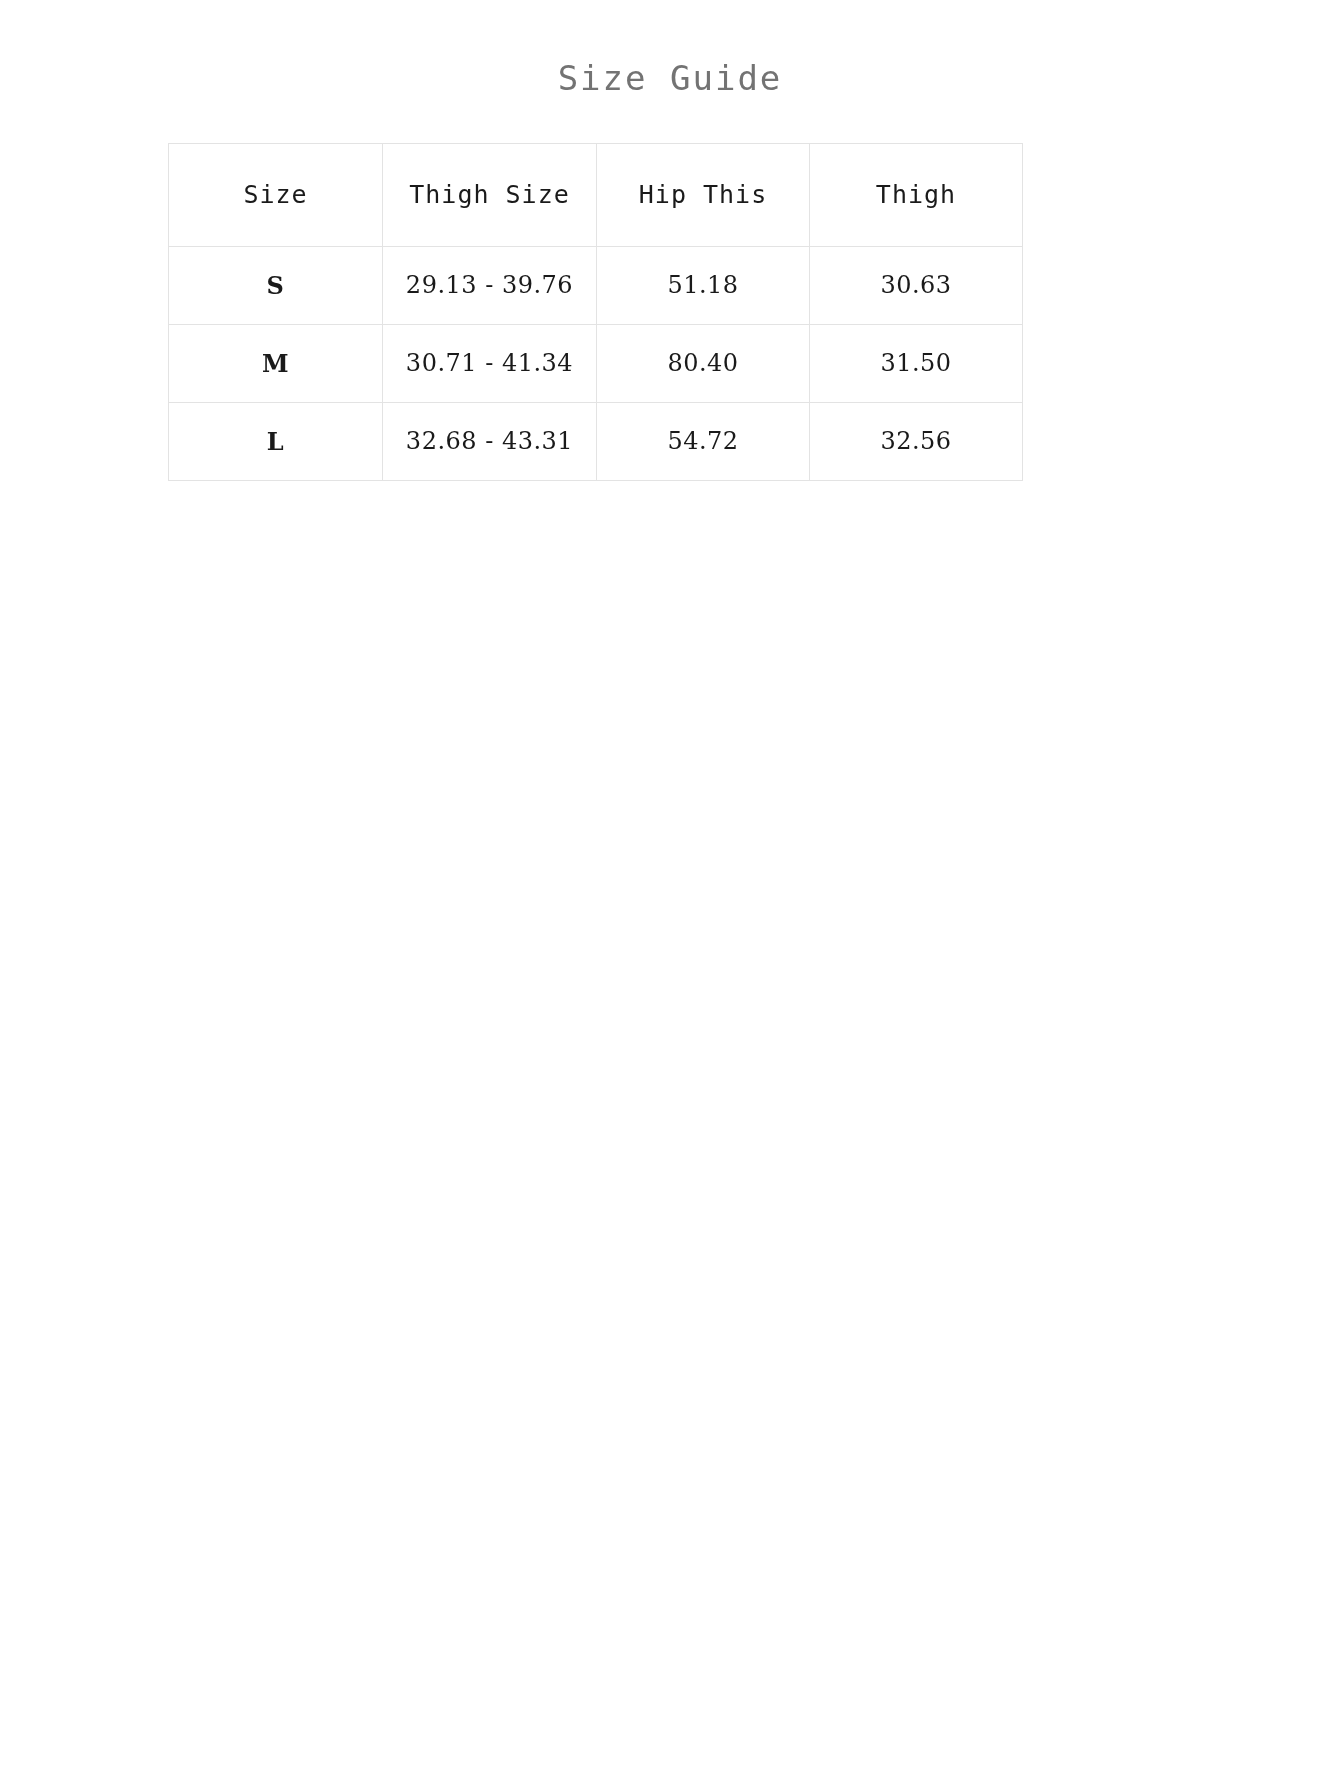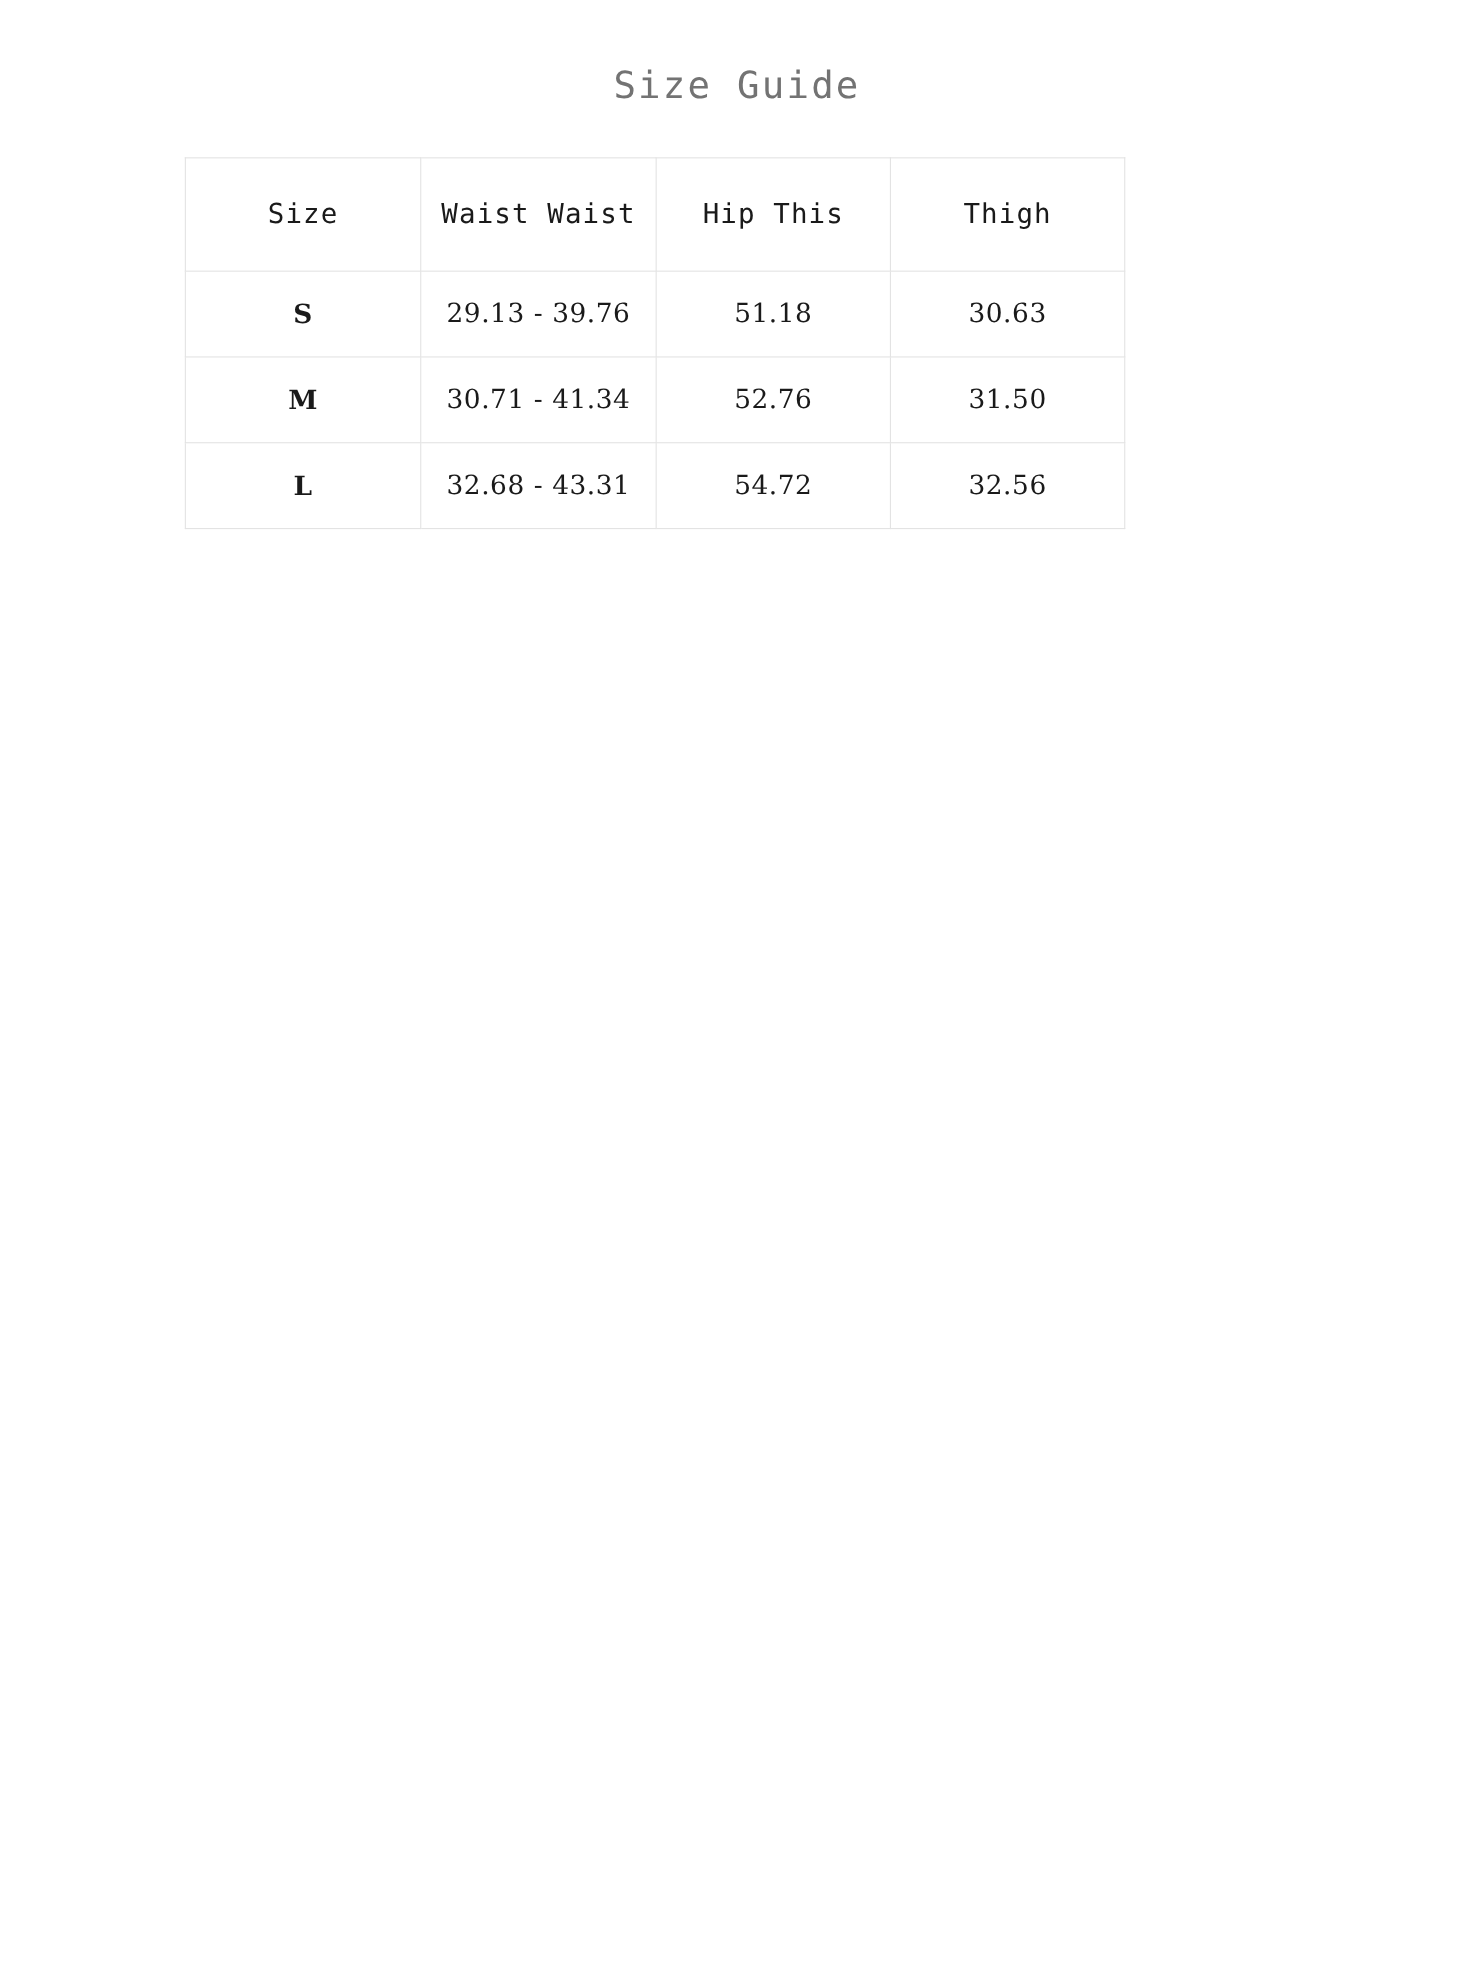--- a/index.html
+++ b/index.html
@@ -105,36 +105,36 @@
     <table class="size-table">
       <colgroup>
         <col class="c-size">
         <col class="c-waist">
         <col class="c-hip">
         <col class="c-thigh">
       </colgroup>
       <thead>
         <tr>
           <th>Size</th>
-          <th>Waist Waist</th>
+          <th>Thigh Size</th>
           <th>Hip This</th>
           <th>Thigh</th>
         </tr>
       </thead>
       <tbody>
         <tr>
           <td class="size-cell">S</td>
           <td>29.13 - 39.76</td>
           <td>51.18</td>
           <td>30.63</td>
         </tr>
         <tr>
           <td class="size-cell">M</td>
           <td>30.71 - 41.34</td>
-          <td>52.76</td>
+          <td>80.40</td>
           <td>31.50</td>
         </tr>
         <tr>
           <td class="size-cell">L</td>
           <td>32.68 - 43.31</td>
           <td>54.72</td>
           <td>32.56</td>
         </tr>
       </tbody>
     </table>

